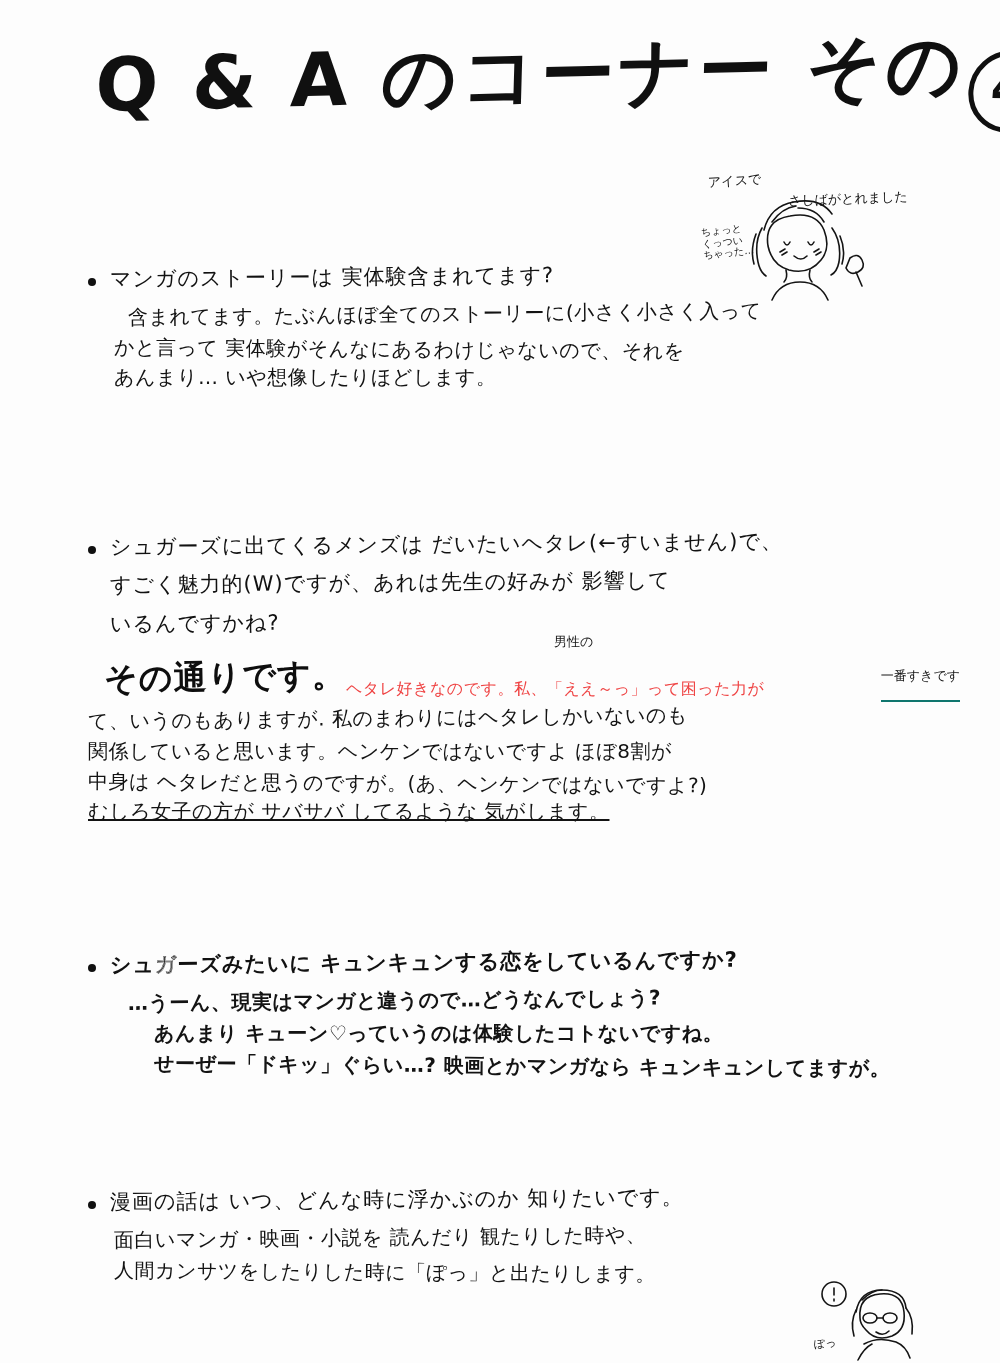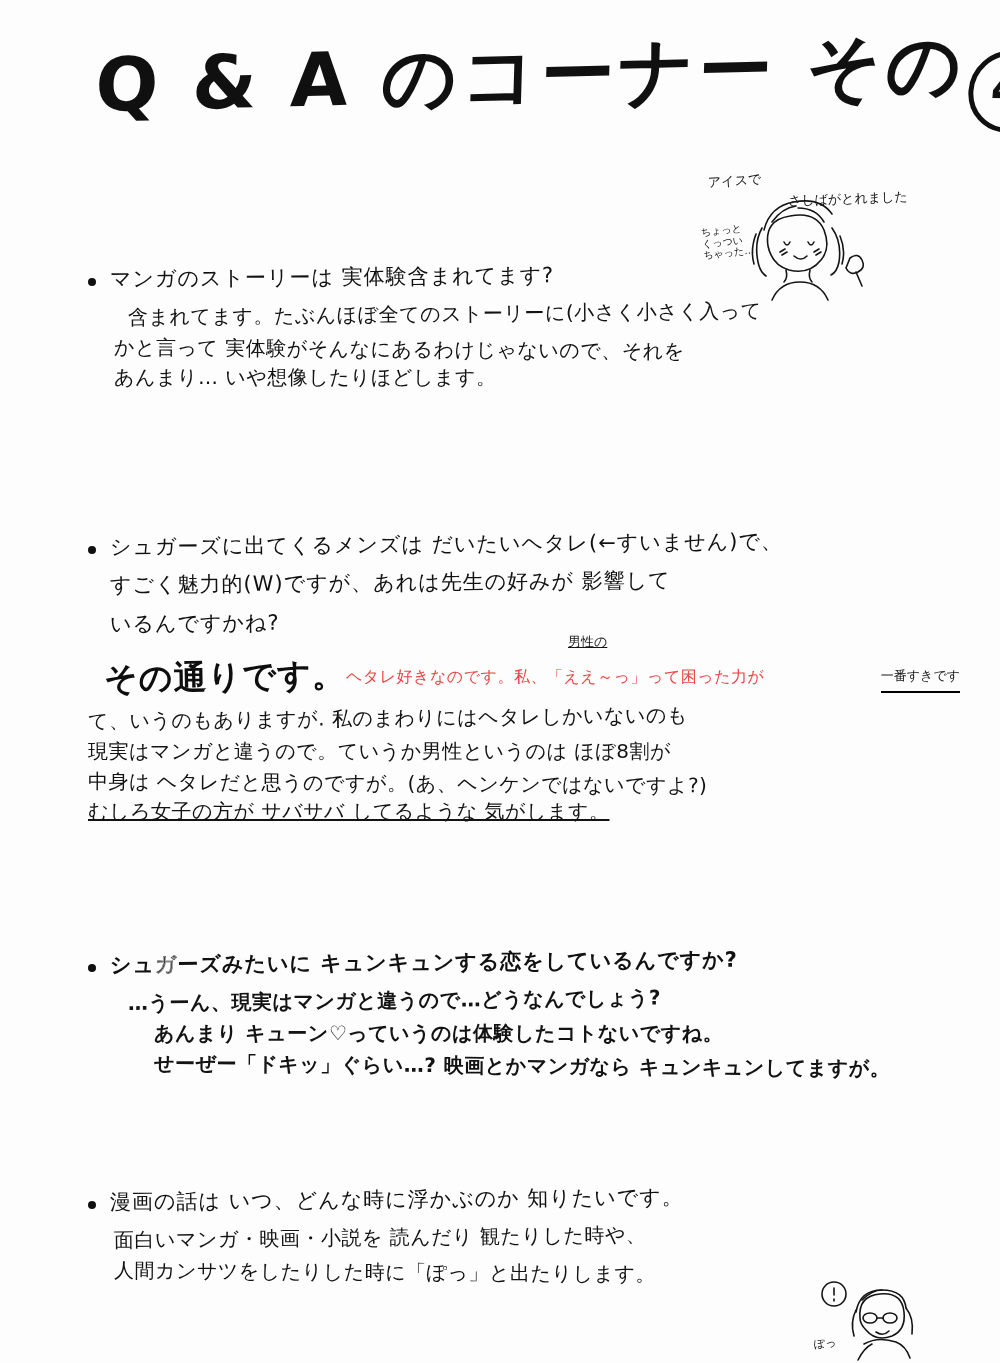--- a/index.html
+++ b/index.html
@@ -163,27 +163,27 @@
     letter-spacing: 0.5px;
     color: #ef4444;
   }
   .superscript-note {
     position: absolute;
     font-size: 13px;
     color: #141414;
     white-space: nowrap;
   }
   .underline-strong {
-    border-bottom: 2px solid #000000;
-    padding-bottom: 6px;
+    border-bottom: 2px solid #0f766e;
+    padding-bottom: 15px;
   }
 
   .row-flex {
     display: flex;
-    align-items: center;
+    align-items: flex-end;
     white-space: nowrap;
   }
 </style>
 </head>
 <body>
 
 <div class="page">
 
   <div class="title-block">
     <div class="title-text">
@@ -239,29 +239,29 @@
       </div>
     </div>
 
     <div class="qa-item" style="top:534px;">
       <span class="bullet"></span>
       <div class="q-line">シュガーズに出てくるメンズは だいたいヘタレ(←すいません)で、</div>
       <div class="q-line" style="margin-top:12px;">すごく魅力的(W)ですが、あれは先生の好みが 影響して</div>
       <div class="q-line" style="margin-top:12px;">いるんですかね?</div>
 
       <div class="a-block" style="margin-left:16px; margin-top:18px; position:relative;">
-        <div class="superscript-note" style="left:464px; top:-22px;text-decoration:underline;">男性の</div>
+        <div class="superscript-note" style="left:450px; top:-22px;">男性の</div>
         <div class="row-flex">
           <span class="big-answer">その通りです。</span>
           <span class="inline-after">ヘタレ好きなのです。私、「ええ～っ」って困った力が</span>
         </div>
         <div class="superscript-note underline-strong" style="right:-12px; top:12px;">一番すきです</div>
 
         <div class="a-line tilt-a" style="margin-left:-16px; margin-top:6px;">て、いうのもありますが. 私のまわりにはヘタレしかいないのも</div>
-        <div class="a-line" style="margin-left:-16px;">現実はマンガと違うので。ていうか男性というのは ほぼ8割が</div>
+        <div class="a-line" style="margin-left:-16px;">関係していると思います。ヘンケンではないですよ ほぼ8割が</div>
         <div class="a-line tilt-b" style="margin-left:-16px;">中身は ヘタレだと思うのですが。(あ、ヘンケンではないですよ?)</div>
         <div class="a-line" style="margin-left:-16px;text-decoration:underline;">むしろ女子の方が サバサバ してるような 気がします。</div>
       </div>
     </div>
 
     <div class="qa-item" style="top:952px;font-weight:bold;">
       <span class="bullet"></span>
       <div class="q-line">シュガーズみたいに キュンキュンする恋をしているんですか?</div>
       <div class="a-block">
         <div class="a-line tilt-a">…うーん、現実はマンガと違うので…どうなんでしょう?</div>

